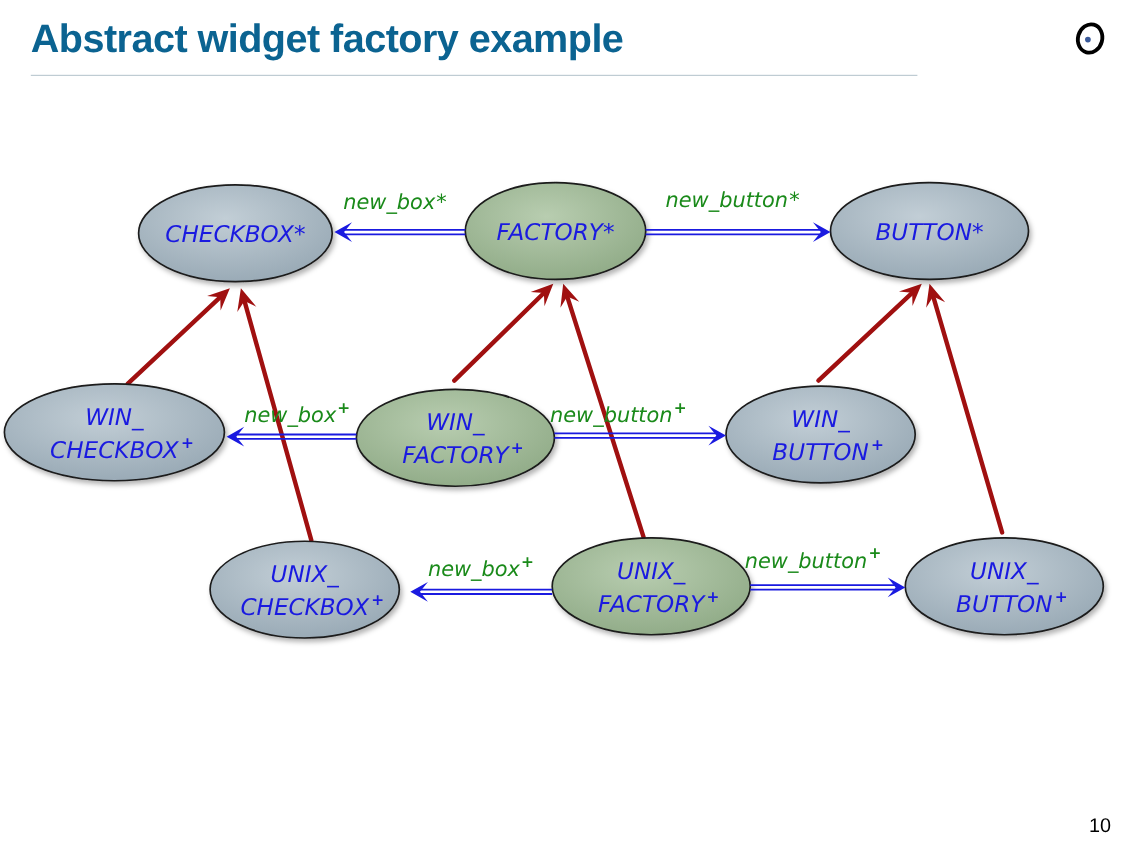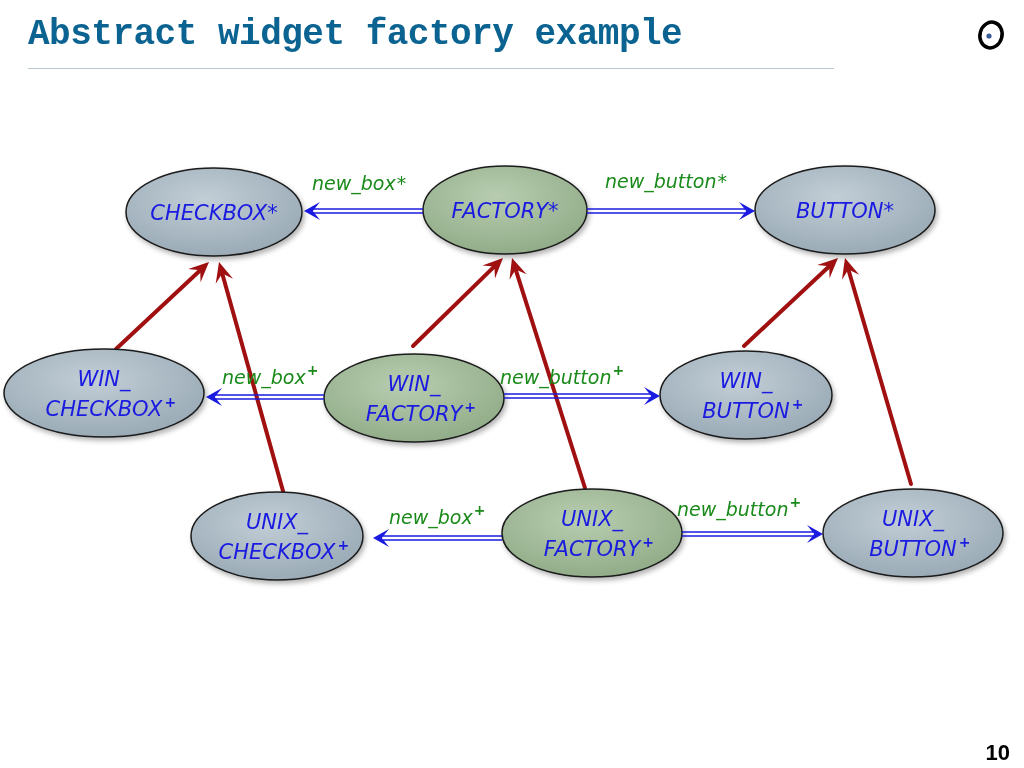--- a/index.html
+++ b/index.html
@@ -1,22 +1,22 @@
 <!DOCTYPE html>
 <html><head>
 <meta charset="utf-8">
 <style>
   html, body { margin: 0; padding: 0; }
   body { width: 1024px; height: 768px; background: #ffffff; position: relative; overflow: hidden;
          font-family: "Liberation Sans", sans-serif; }
   .title { position: absolute; left: 28px; top: 14px; font-size: 36px; font-weight: bold;
-           color: #0b6391; letter-spacing: -0.5px; margin: 0; font-family: Liberation Mono, monospace; }
+           color: #0b6391; letter-spacing: -0.5px; margin: 0; }
   .title-rule { position: absolute; left: 28px; top: 68px; width: 806px; height: 1px; background: #b9c7cf; }
   .logo { position: absolute; left: 974px; top: 18px; width: 34px; height: 34px; }
-  .page-num { position: absolute; right: 14px; top: 740px; font-size: 22px; color: #000; font-weight: bold; }
+  .page-num { position: absolute; right: 14px; top: 740px; font-size: 18px; color: #000; }
   svg.diagram { position: absolute; left: 0; top: 0; }
   .node-text { font-family: "DejaVu Sans", sans-serif; font-style: italic; fill: #1a1ae0; font-size: 21px; }
   .edge-text { font-family: "DejaVu Sans", sans-serif; font-style: italic; fill: #1a8a1a; font-size: 19px; }
   .edge-sup { font-family: "DejaVu Sans", sans-serif; fill: #1a8a1a; font-size: 14px; font-weight: bold; }
   .node-sup { font-family: "DejaVu Sans", sans-serif; fill: #1a1ae0; font-size: 14px; font-weight: bold; }
 </style>
 </head>
 <body>
 
 <h1 class="title">Abstract widget factory example</h1>

